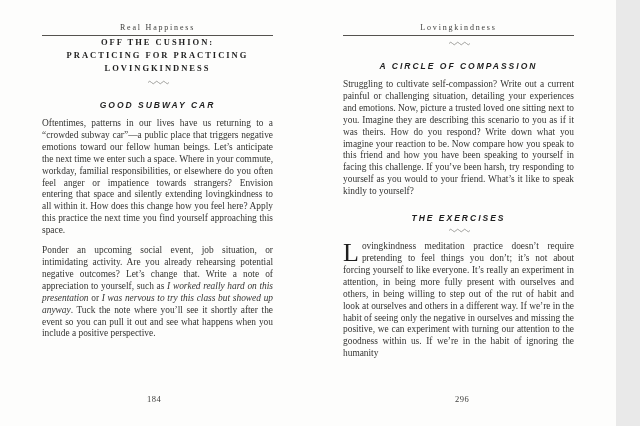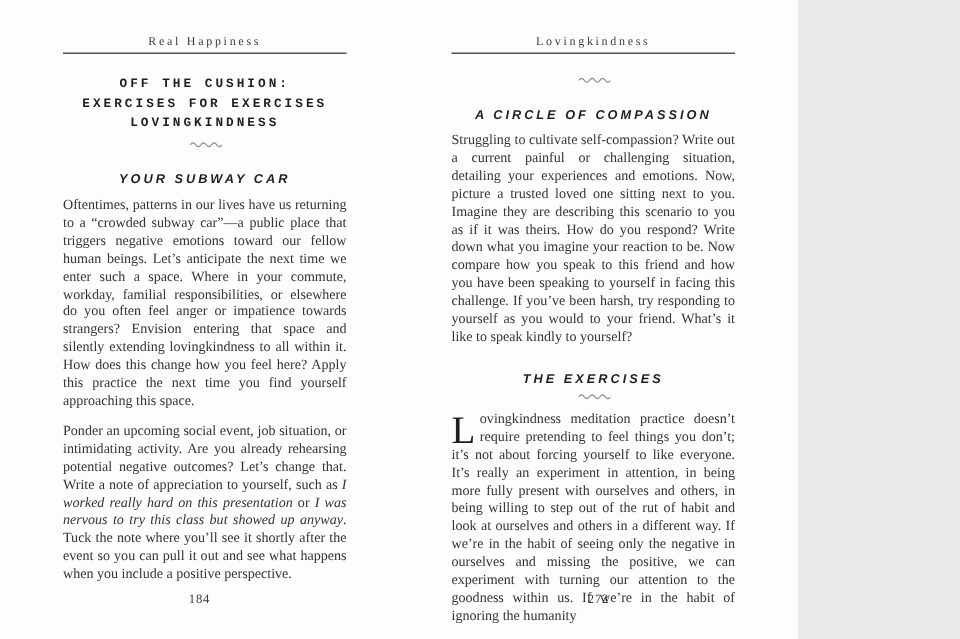--- a/index.html
+++ b/index.html
@@ -1,20 +1,20 @@
 <!DOCTYPE html>
 <html lang="en"><head>
 <meta charset="utf-8">
 <style>
   * { box-sizing: border-box; }
   html, body { margin: 0; padding: 0; }
   body { background: #e9e9e9; }
 
   .spread {
-    width: 532px;
+    width: 616px;
     height: 426px;
     background: #fdfdfc;
     display: flex;
     font-family: "Liberation Serif", serif;
     color: #333;
     overflow: hidden;
   }
 
   .page {
     position: relative;
@@ -31,23 +31,23 @@
     color: #3d3d3b;
   }
   .head-rule {
     border: none;
     border-bottom: 1px solid #55534f;
     margin: 3px 0 0 0;
     height: 0;
   }
 
   .chapter-heading {
-    margin-top: 14px;
+    margin-top: 0;
     text-align: center;
-    font-family: Liberation Mono, monospace;
+    font-family: Liberation Serif, serif;
     font-weight: bold;
     font-size: 8.5px;
     letter-spacing: 2px;
     line-height: 13px;
     color: #1f1f1f;
   }
 
   .ornament {
     text-align: center;
     margin-top: 4px;
@@ -97,31 +97,31 @@
 <body>
 
 <div class="spread">
 
   <div class="page left">
     <div class="running-head">Real Happiness</div>
     <div class="head-rule"></div>
 
     <div class="chapter-heading">
       <div>OFF THE CUSHION:</div>
-      <div>EXERCISES FOR EXERCISES</div>
+      <div>PRACTICING FOR PRACTICING</div>
       <div>LOVINGKINDNESS</div>
     </div>
 
     <div class="ornament">
       <svg width="22" height="6" viewBox="0 0 22 6">
           <path d="M1 3.5 q1.75 -2.6 3.5 0 t3.5 0 t3.5 0 t3.5 0 t3.5 0 t3.5 0" fill="none" stroke="#8c8c88" stroke-width="0.8"></path>
         </svg>
     </div>
 
-    <h3 class="sub-heading">YOUR SUBWAY CAR</h3>
+    <h3 class="sub-heading">GOOD SUBWAY CAR</h3>
     <p class="body-text">Oftentimes, patterns in our lives have us returning to a “crowded subway car”—a public place that triggers negative emotions toward our fellow human beings. Let’s anticipate the next time we enter such a space. Where in your commute, workday, familial responsibilities, or elsewhere do you often feel anger or impatience towards strangers? Envision entering that space and silently extending lovingkindness to all within it. How does this change how you feel here? Apply this practice the next time you find yourself approaching this space.</p>
 
     <p class="body-text"><span>Ponder an upcoming social event, job situation, or intimidating activity. Are you already rehearsing potential negative outcomes? Let’s change that. Write a note of appreciation to yourself, such as </span><span style="font-style: italic;">I worked really hard on this presentation</span><span> or </span><span style="font-style: italic;">I was nervous to try this class but showed up anyway</span><span>. Tuck the note where you’ll see it shortly after the event so you can pull it out and see what happens when you include a positive perspective.</span></p>
 
     <div class="page-number">184</div>
   </div>
 
   <div class="page right">
     <div class="running-head">Lovingkindness</div>
     <div class="head-rule"></div>
@@ -140,16 +140,16 @@
 
     <h3 class="sub-heading">THE EXERCISES</h3>
     <div class="ornament">
       <svg width="22" height="6" viewBox="0 0 22 6">
           <path d="M1 3.5 q1.75 -2.6 3.5 0 t3.5 0 t3.5 0 t3.5 0 t3.5 0 t3.5 0" fill="none" stroke="#8c8c88" stroke-width="0.8"></path>
         </svg>
     </div>
 
     <p class="body-text"><span class="drop-cap">L</span><span>ovingkindness meditation practice doesn’t require pretending to feel things you don’t; it’s not about forcing yourself to like everyone. It’s really an experiment in attention, in being more fully present with ourselves and others, in being willing to step out of the rut of habit and look at ourselves and others in a different way. If we’re in the habit of seeing only the negative in ourselves and missing the positive, we can experiment with turning our attention to the goodness within us. If we’re in the habit of ignoring the humanity</span></p>
 
-    <div class="page-number">272</div>
+    <div class="page-number">296</div>
   </div>
 
 </div>
 
 </body></html>

